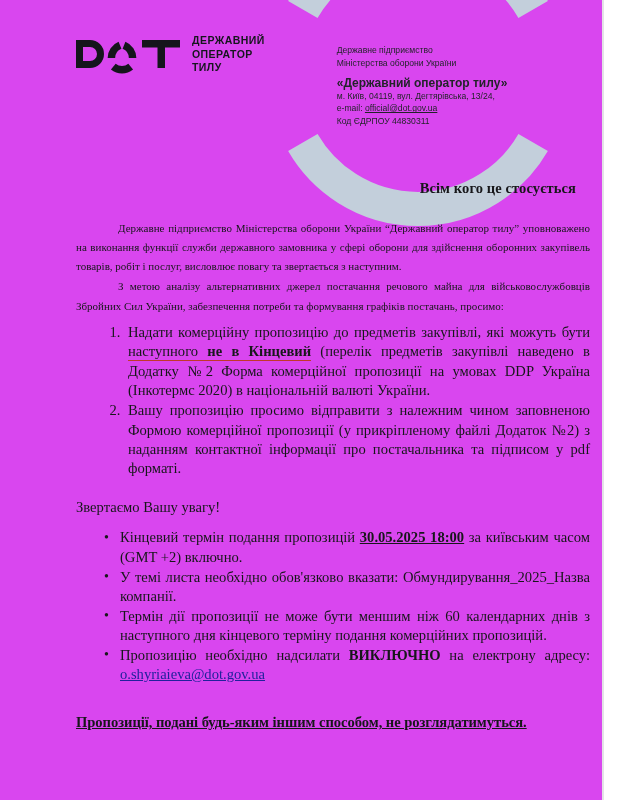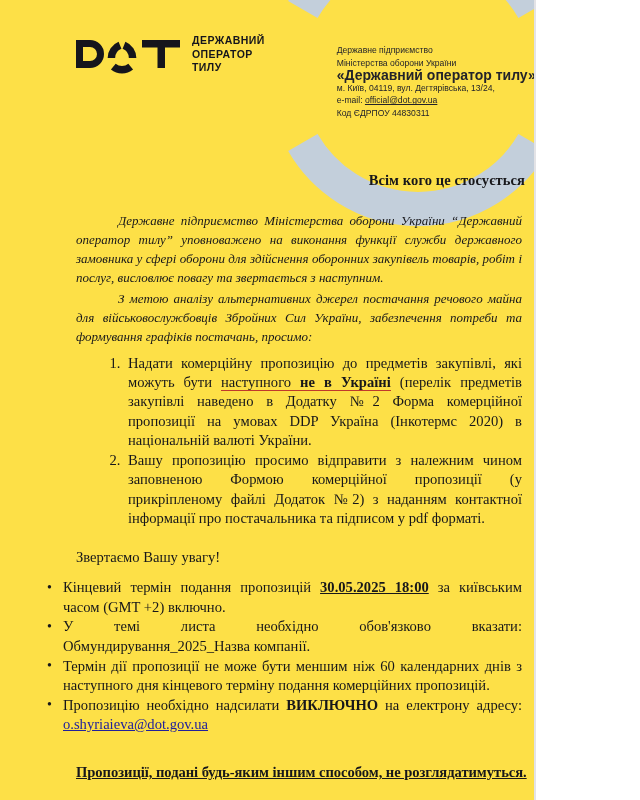--- a/index.html
+++ b/index.html
@@ -11,23 +11,23 @@
     width: 640px;
     height: 800px;
     background: #ffffff;
     font-family: "Liberation Serif", serif;
     color: #17171a;
     overflow: hidden;
   }
 
   .page {
     position: relative;
-    width: 536px;
+    width: 604px;
     height: 800px;
-    background: #fde047;
+    background: #d946ef;
     box-sizing: border-box;
     border-right: 2px solid #e3e3e6;
     overflow: hidden;
   }
 
   
   .watermark {
     position: absolute;
     left: 268px;
     top: -74px;
@@ -69,33 +69,34 @@
     margin-left: 72px;
     margin-top: 10px;
     font-family: "Liberation Sans", sans-serif;
     font-size: 8.6px;
     line-height: 12.6px;
     color: #23232a;
     flex: 0 0 auto;
   }
   .org-block .strong {
     font-weight: bold;
-    font-size: 14px;
+    font-size: 12px;
+    margin-top: 8px;
   }
   .org-block a.mail {
     color: #23232a;
     text-decoration: underline;
   }
 
   
   .addressee {
     position: relative;
     z-index: 2;
     text-align: right;
-    margin: 52px 9px 0 0;
+    margin: 52px 26px 0 0;
     font-weight: bold;
     font-size: 14.5px;
     letter-spacing: 0.1px;
     font-family: Liberation Serif, serif;
   }
 
   
   .doc-title {
     position: relative;
     z-index: 2;
@@ -109,24 +110,23 @@
   
   .body {
     position: relative;
     z-index: 2;
     margin: 0;
     padding: 22px 12px 0 76px;
   }
   .para {
     text-align: justify;
     text-indent: 42px;
-    font-size: 13px;
+    font-size: 11px;
     line-height: 19.3px;
     margin: 0 0 1px 0;
-    font-style: italic;
   }
 
   ol.numbered {
     margin: 7px 0 0 0;
     padding-left: 48px;
     font-size: 14.6px;
     line-height: 19.3px;
   }
   ol.numbered > li {
     text-align: justify;
@@ -146,21 +146,21 @@
     margin: 21px 0 0 0;
     padding-left: 76px;
     font-weight: normal;
     font-size: 14.6px;
   }
 
   ul.bullets {
     position: relative;
     z-index: 2;
     margin: 12px 12px 0 0;
-    padding-left: 63px;
+    padding-left: 120px;
     font-size: 14.6px;
     line-height: 19.3px;
     list-style: none;
   }
   ul.bullets > li {
     text-align: justify;
     position: relative;
     margin-bottom: 0.5px;
   }
   ul.bullets > li::before {
@@ -242,21 +242,21 @@
   </div>
 
   <div class="addressee">Всім кого це стосується</div>
 
 
   <div class="body">
     <p class="para">Державне підприємство Міністерства оборони України “Державний оператор тилу” уповноважено на виконання функції служби державного замовника у сфері оборони для здійснення оборонних закупівель товарів, робіт і послуг, висловлює повагу та звертається з наступним.</p>
     <p class="para">З метою аналізу альтернативних джерел постачання речового майна для військовослужбовців Збройних Сил України, забезпечення потреби та формування графіків постачань, просимо:</p>
 
     <ol class="numbered">
-      <li><span>Надати комерційну пропозицію до предметів закупівлі, які можуть бути </span><span class="redline"><span>наступного </span><span class="b">не в Україні</span></span><span> (перелік предметів закупівлі наведено в Додатку №2 Форма комерційної пропозиції на умовах DDP Україна (Інкотермс 2020) в національній валюті України.</span></li>
+      <li><span>Надати комерційну пропозицію до предметів закупівлі, які можуть бути </span><span class="redline"><span>наступного </span><span class="b">не в Кінцевий</span></span><span> (перелік предметів закупівлі наведено в Додатку №2 Форма комерційної пропозиції на умовах DDP Україна (Інкотермс 2020) в національній валюті України.</span></li>
       <li>Вашу пропозицію просимо відправити з належним чином заповненою Формою комерційної пропозиції (у прикріпленому файлі Додаток №2) з наданням контактної інформації про постачальника та підписом у pdf форматі.</li>
     </ol>
   </div>
 
   <div class="attention">Звертаємо Вашу увагу!</div>
 
   <ul class="bullets">
     <li><span>Кінцевий термін подання пропозицій </span><span class="u-bold">30.05.2025 18:00</span><span> за київським часом (GMT +2) включно.</span></li>
     <li>У темі листа необхідно обов'язково вказати: Обмундирування_2025_Назва компанії.</li>
     <li>Термін дії пропозиції не може бути меншим ніж 60 календарних днів з наступного дня кінцевого терміну подання комерційних пропозицій.</li>

